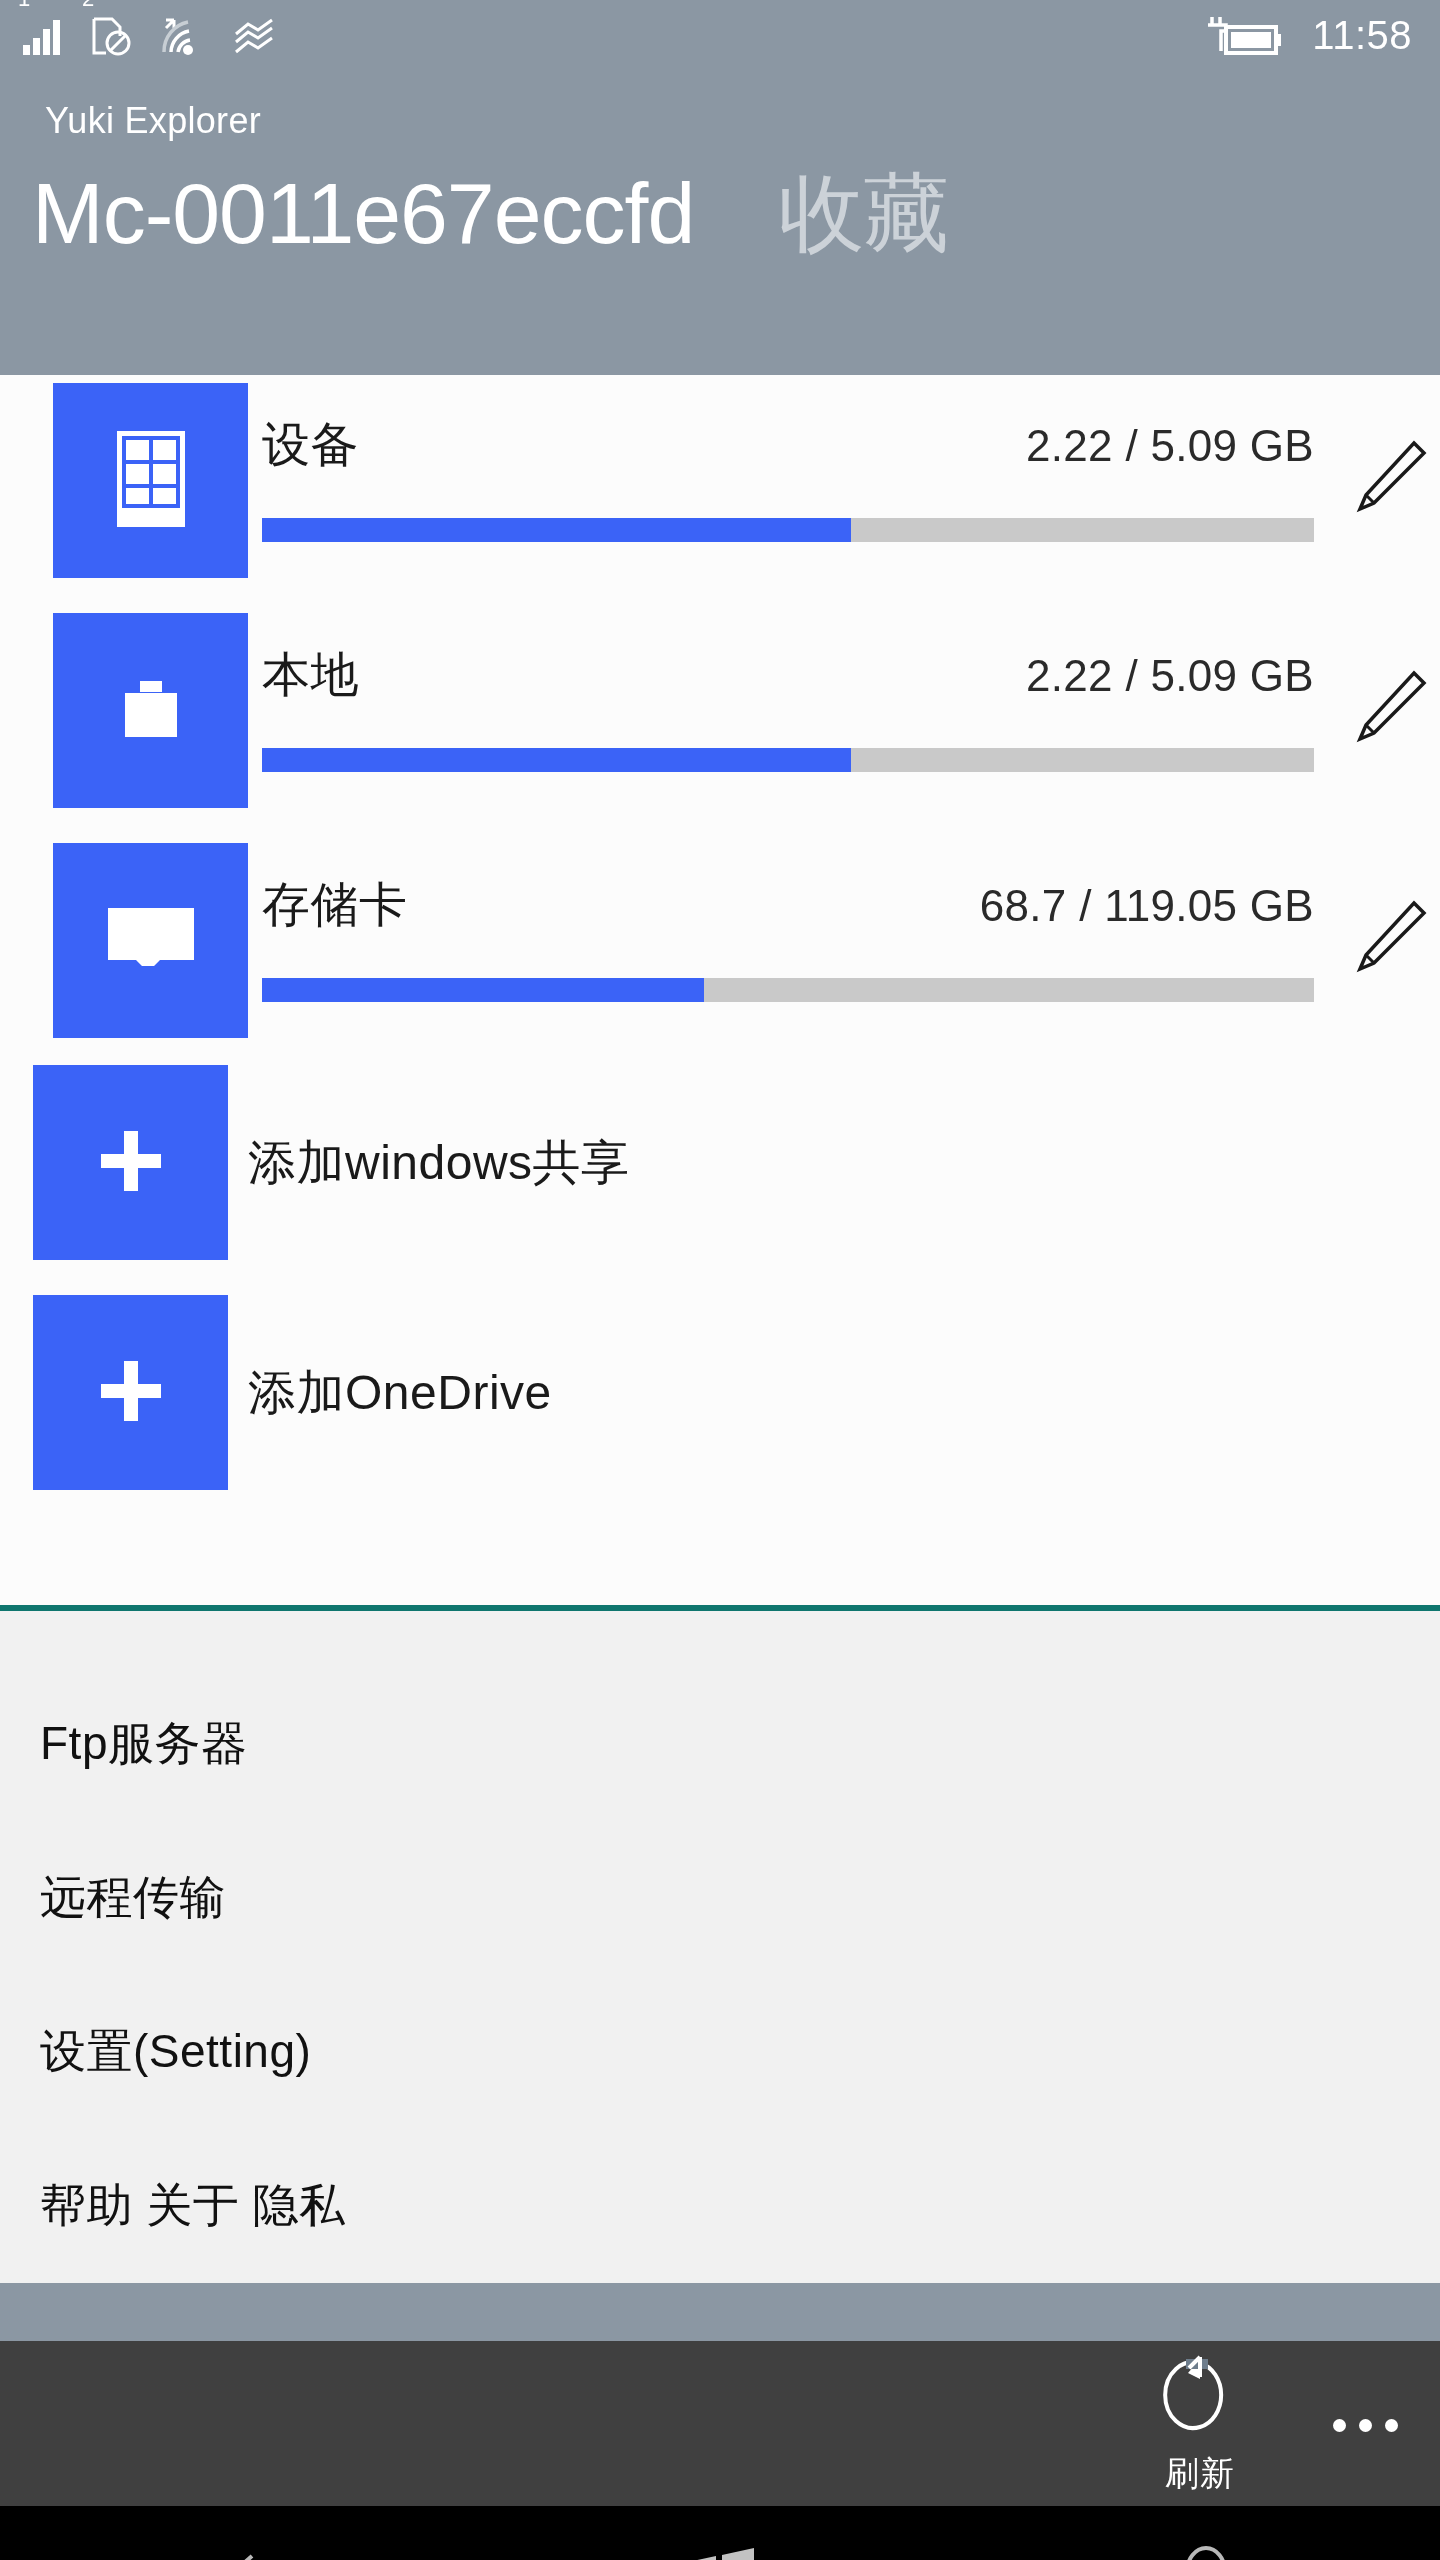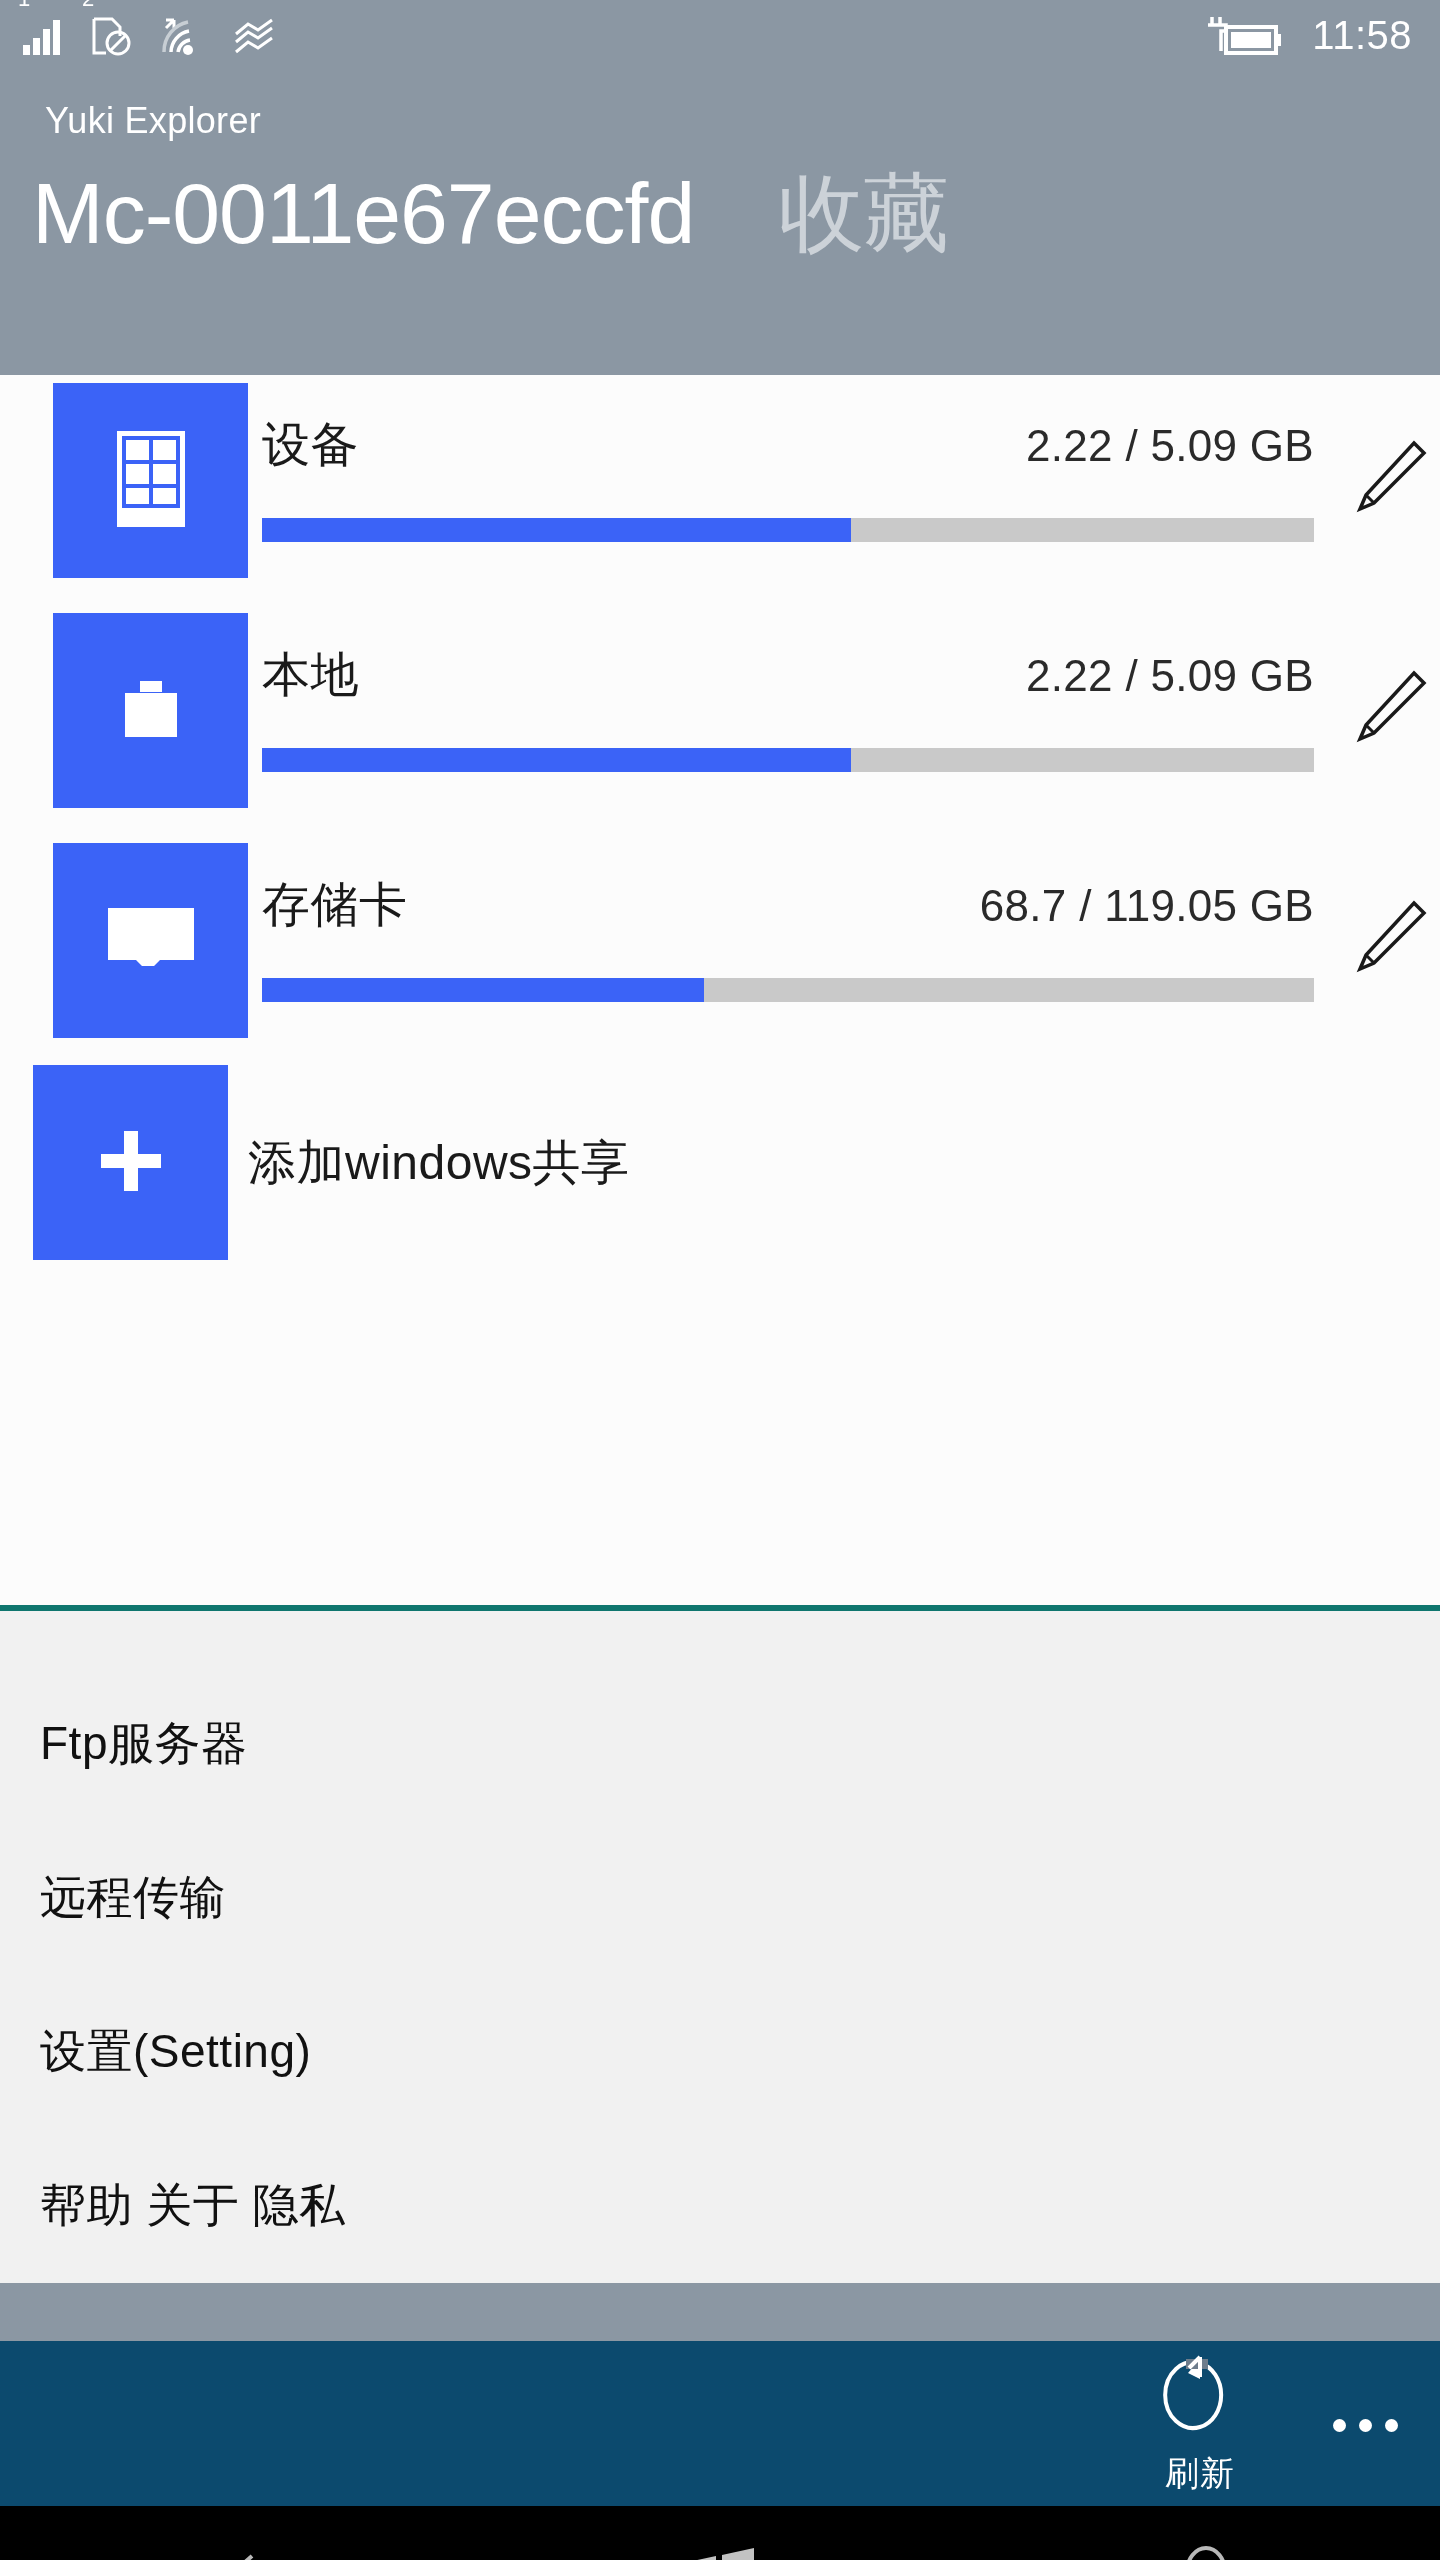--- a/index.html
+++ b/index.html
@@ -194,21 +194,21 @@
 
   
   .appbar-spacer {
     flex: 0 0 auto;
     height: 58px;
     background: #8b97a3;
   }
   .appbar {
     flex: 0 0 auto;
     height: 165px;
-    background: #0c4a6e;
+    background: #404040;
     display: flex;
     align-items: flex-start;
     justify-content: flex-end;
     position: relative;
   }
   .appbar-btn {
     width: 180px;
     display: flex;
     flex-direction: column;
     align-items: center;
@@ -416,20 +416,31 @@
         <span>
           <svg width="80" height="80" viewBox="0 0 80 80">
             <rect x="33" y="10" width="14" height="60" fill="#fff"></rect>
             <rect x="10" y="33" width="60" height="14" fill="#fff"></rect>
           </svg>
         </span>
       </div>
       <div class="add-label">添加windows共享</div>
     </div>
 
+    <div class="add-row">
+      <div class="tile">
+        <span>
+          <svg width="80" height="80" viewBox="0 0 80 80">
+            <rect x="33" y="10" width="14" height="60" fill="#fff"></rect>
+            <rect x="10" y="33" width="60" height="14" fill="#fff"></rect>
+          </svg>
+        </span>
+      </div>
+      <div class="add-label">添加OneDrive</div>
+    </div>
   </div>
 
   <div class="menu-panel">
     <div class="menu-item">Ftp服务器</div>
     <div class="menu-item">远程传输</div>
     <div class="menu-item">设置(Setting)</div>
     <div class="menu-item">帮助 关于 隐私</div>
   </div>
 
   <div class="appbar-spacer"></div>

